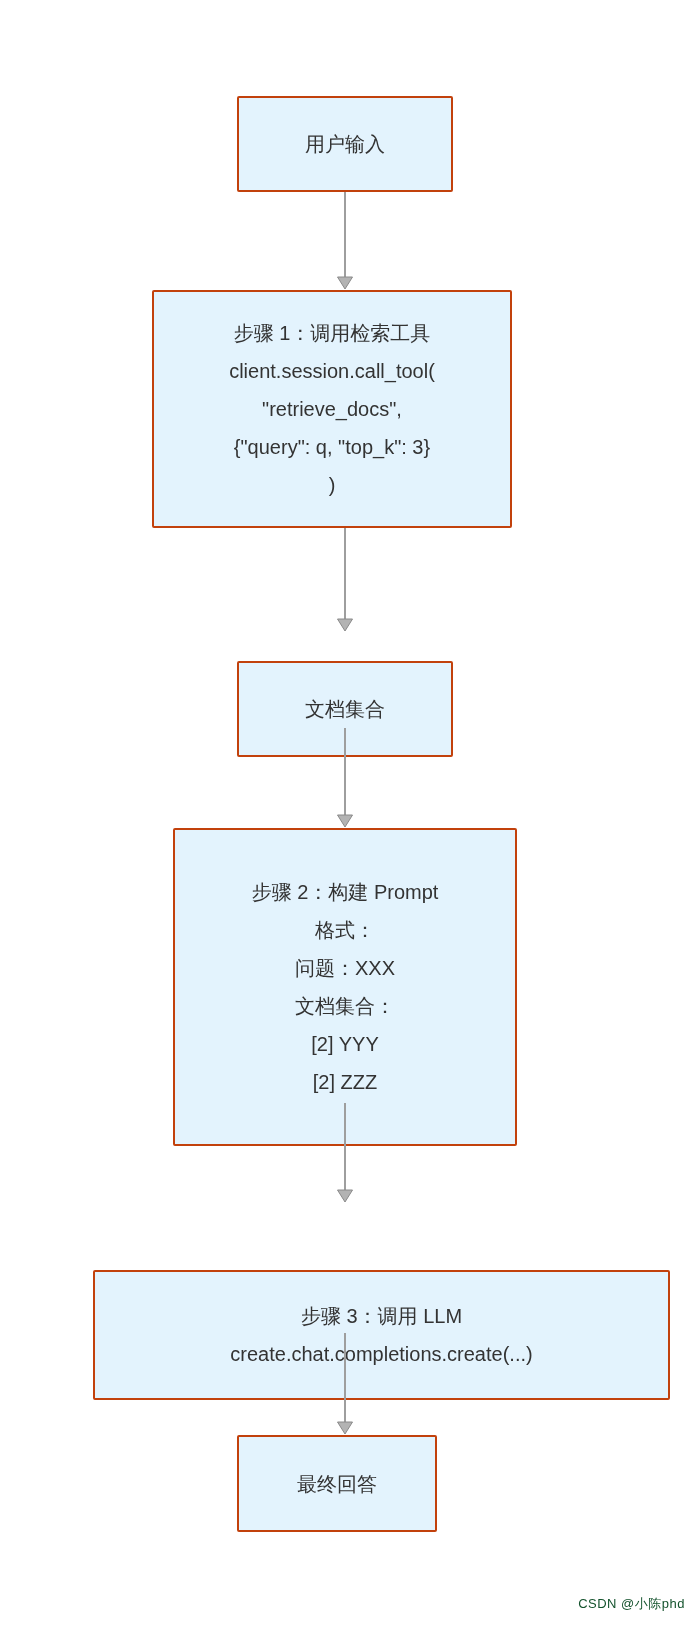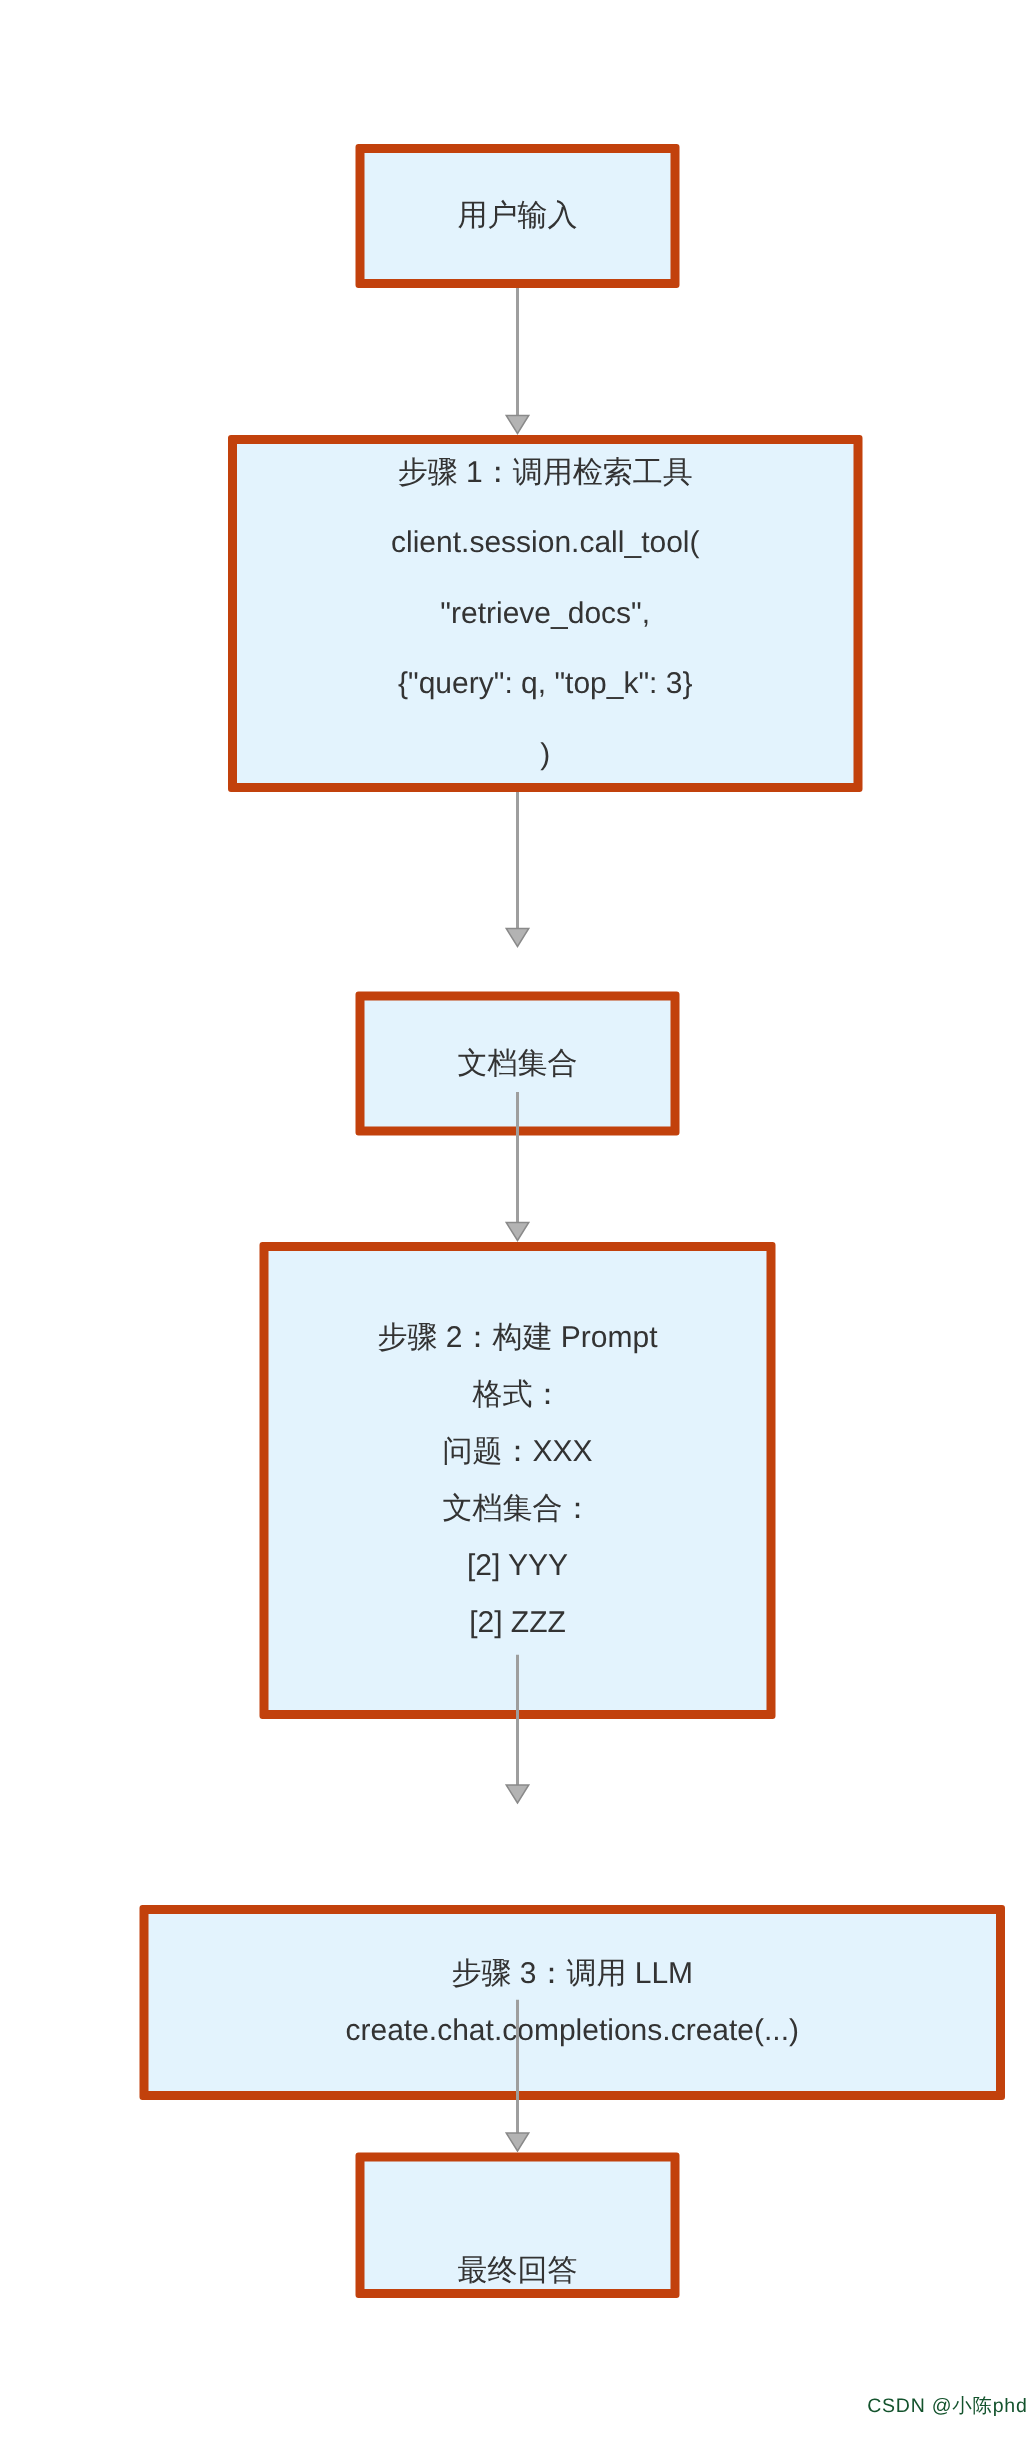--- a/index.html
+++ b/index.html
@@ -12,21 +12,21 @@
     position: relative;
     width: 690px;
     height: 1627px;
     background: #ffffff;
     overflow: hidden;
   }
   .node {
     position: absolute;
     box-sizing: border-box;
     background: #e3f3fd;
-    border: 6px solid #c2410c;
+    border: 2px solid #c2410c;
     border-radius: 2px;
     display: flex;
     flex-direction: column;
     align-items: center;
     justify-content: center;
     color: #333333;
     font-size: 20px;
     text-align: center;
   }
   .node-line {
@@ -56,21 +56,21 @@
 
   <div class="node node-single" style="left:237px; top:96px; width:216px; height:96px;">
     <div class="node-line">用户输入</div>
   </div>
 
   <svg class="arrow" style="left:335px; top:192px;" width="20" height="98" viewBox="0 0 20 98">
     <line x1="10" y1="0" x2="10" y2="86" stroke="#9e9e9e" stroke-width="2"></line>
     <polygon points="2.5,85 17.5,85 10,97" fill="#b3b3b3" stroke="#8a8a8a" stroke-width="1"></polygon>
   </svg>
 
-  <div class="node" style="left:152px; top:290px; width:423px; height:238px;justify-content:space-between;">
+  <div class="node" style="left:152px; top:290px; width:360px; height:238px;">
     <div class="node-line">步骤 1：调用检索工具</div>
     <div class="node-line">client.session.call_tool(</div>
     <div class="node-line">"retrieve_docs",</div>
     <div class="node-line">{"query": q, "top_k": 3}</div>
     <div class="node-line">)</div>
   </div>
 
   <svg class="arrow" style="left:335px; top:528px;" width="20" height="104" viewBox="0 0 20 104">
     <line x1="10" y1="0" x2="10" y2="92" stroke="#9e9e9e" stroke-width="2"></line>
     <polygon points="2.5,91 17.5,91 10,103" fill="#b3b3b3" stroke="#8a8a8a" stroke-width="1"></polygon>
@@ -102,19 +102,19 @@
   <div class="node" style="left:93px; top:1270px; width:577px; height:130px;">
     <div class="node-line">步骤 3：调用 LLM</div>
     <div class="node-line">create.chat.completions.create(...)</div>
   </div>
 
   <svg class="arrow" style="left:335px; top:1333px;" width="20" height="102" viewBox="0 0 20 102">
     <line x1="10" y1="0" x2="10" y2="90" stroke="#9e9e9e" stroke-width="2"></line>
     <polygon points="2.5,89 17.5,89 10,101" fill="#b3b3b3" stroke="#8a8a8a" stroke-width="1"></polygon>
   </svg>
 
-  <div class="node node-single" style="left:237px; top:1435px; width:216px; height:97px;justify-content:flex-end;">
+  <div class="node node-single" style="left:237px; top:1435px; width:200px; height:97px;">
     <div class="node-line">最终回答</div>
   </div>
 
   <div class="watermark">CSDN @小陈phd</div>
 
 </div>
 
 </body></html>

